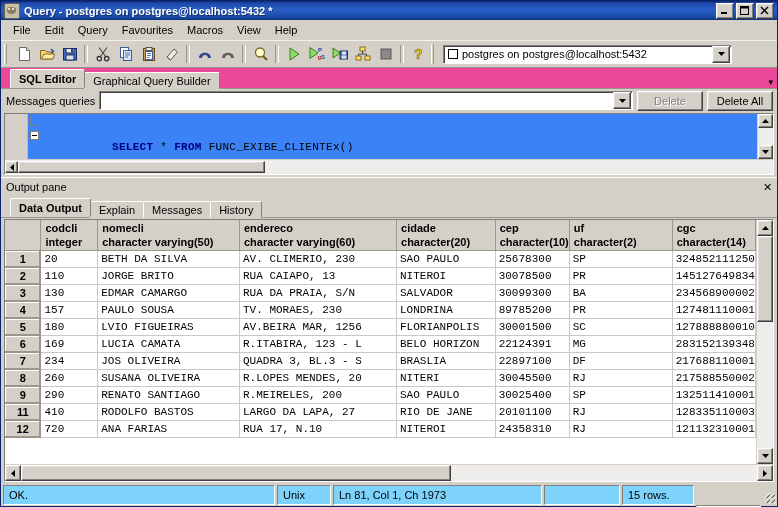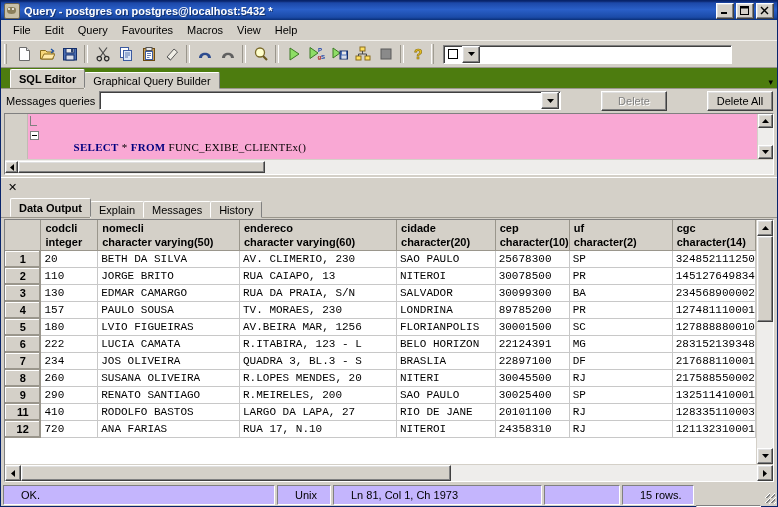--- a/index.html
+++ b/index.html
@@ -104,21 +104,21 @@
   .cc-arrow{
     width:16px;height:15px;flex:0 0 16px;margin-right:1px;
     background:#d4d0c8;
     border:1px solid;border-color:#ffffff #404040 #404040 #ffffff;
     box-shadow:inset -1px -1px 0 #808080,inset 1px 1px 0 #dfdfdf;
     display:flex;align-items:center;justify-content:center;
   }
   
   .tabstrip{
     flex:0 0 20px;height:20px;position:relative;
-    background:#4d7c0f;display:flex;align-items:flex-end;
+    background:#ec4899;display:flex;align-items:flex-end;
     padding:0 0 0 9px;
     border-bottom:1px solid #9a968c;
   }
   .tab{
     height:17px;line-height:16px;
     padding:0 8px;font-size:11px;
     background:#d4d0c8;
     border:1px solid;
     border-color:#ffffff #808080 #d4d0c8 #ffffff;
     border-radius:2px 2px 0 0;
@@ -147,39 +147,38 @@
     display:flex;align-items:center;justify-content:flex-end;
     box-sizing:border-box;
   }
   .btn{
     height:20px;min-width:66px;
     background:#d4d0c8;font-size:11px;
     border:1px solid;border-color:#ffffff #404040 #404040 #ffffff;
     box-shadow:inset -1px -1px 0 #808080,inset 1px 1px 0 #dfdfdf;
     display:flex;align-items:center;justify-content:center;
     box-sizing:border-box;
-    margin-left:36px;
   }
   .btn.disabled{color:#808080;text-shadow:1px 1px 0 #ffffff;}
   
   .editorwrap{
     flex:0 0 62px;margin:1px 3px 0 3px;
     border:1px solid;border-color:#808080 #ffffff #ffffff #808080;
     box-shadow:inset 1px 1px 0 #404040;
     background:#fff;display:flex;flex-direction:column;
     box-sizing:border-box;position:relative;
   }
   .editorbody{flex:1 1 auto;display:flex;overflow:hidden;position:relative;}
   .gutter{
     flex:0 0 22px;background:#d4d0c8;
     border-right:1px solid #c0bcb4;position:relative;
   }
   .codearea{
-    flex:1 1 auto;position:relative;background:#f9a8d4;
-    font-family:Liberation Serif, serif;
+    flex:1 1 auto;position:relative;background:#3b82f6;
+    font-family:Liberation Mono, monospace;
     font-size:11px;overflow:hidden;
   }
   .codeline{
     position:absolute;left:3px;top:15px;white-space:pre;letter-spacing:.3px;
   }
   .kw{color:#00007f;font-weight:bold;}
   .id{color:#000;}
   .foldbox{
     position:absolute;left:-13px;top:2px;
     width:9px;height:9px;border:1px solid #808080;background:#fff;
@@ -301,22 +300,22 @@
     display:flex;align-items:center;justify-content:center;
     box-sizing:border-box;
   }
   
   .statusbar{
     flex:0 0 20px;height:20px;display:flex;align-items:stretch;
     padding:1px 0 1px 2px;gap:2px;background:#d4d0c8;
   }
   .spanel{
     border:1px solid;border-color:#808080 #ffffff #ffffff #808080;
-    display:flex;align-items:center;padding:0 17px;
-    font-size:11px;background:#c4b5fd;box-sizing:border-box;
+    display:flex;align-items:center;padding:0 5px;
+    font-size:11px;background:#7dd3fc;box-sizing:border-box;
     white-space:nowrap;overflow:hidden;
   }
   .sgrip{
     width:14px;flex:0 0 14px;position:relative;
   }
   .sgrip:after{
     content:"";position:absolute;right:1px;bottom:1px;width:11px;height:11px;
     background:
       linear-gradient(135deg,transparent 45%,#ffffff 45% 60%,#808080 60% 75%,transparent 75%);
     background-size:5px 5px;
@@ -480,20 +479,21 @@
     <div class="tbtn">
       <svg width="16" height="16" viewBox="0 0 16 16">
           <text x="3" y="13" font-size="14" font-weight="bold" fill="#e8c020" stroke="#8a7010" stroke-width=".6" font-family="sans-serif">?</text>
         </svg>
     </div>
 
     <div class="gripper"></div>
 
     <div class="conncombo">
       <div class="cc-check"></div>
+      <div class="cc-text">postgres on postgres@localhost:5432</div>
       <div class="cc-arrow">
         <svg width="7" height="4" viewBox="0 0 7 4">
             <path d="M0,0 L7,0 L3.5,4 z" fill="#000"></path>
           </svg>
       </div>
     </div>
   </div>
 
   <div class="tabstrip">
     <div class="tab active">SQL Editor</div>
@@ -542,20 +542,21 @@
         <svg width="4" height="7" viewBox="0 0 4 7">
             <path d="M4,0 L4,7 L0,3.5 z" fill="#000"></path>
           </svg>
       </div>
       <div class="hthumb" style="flex:0 0 247px;"></div>
       <div style="flex:1 1 auto;"></div>
     </div>
   </div>
 
   <div class="outhdr">
+    <div class="ttl">Output pane</div>
     <div class="outclose">✕</div>
   </div>
 
   <div class="outtabs">
     <div class="tab active">Data Output</div>
     <div class="tab">Explain</div>
     <div class="tab">Messages</div>
     <div class="tab">History</div>
   </div>
 
@@ -652,21 +653,21 @@
                 <td>180</td>
                 <td>LVIO FIGUEIRAS</td>
                 <td>AV.BEIRA MAR, 1256</td>
                 <td>FLORIANPOLIS</td>
                 <td>30001500</td>
                 <td>SC</td>
                 <td>127888880010</td>
               </tr>
               <tr>
                 <td class="rowhdr">6</td>
-                <td>222</td>
+                <td>169</td>
                 <td>LUCIA CAMATA</td>
                 <td>R.ITABIRA, 123 - L</td>
                 <td>BELO HORIZON</td>
                 <td>22124391</td>
                 <td>MG</td>
                 <td>283152139348</td>
               </tr>
               <tr>
                 <td class="rowhdr">7</td>
                 <td>234</td>

